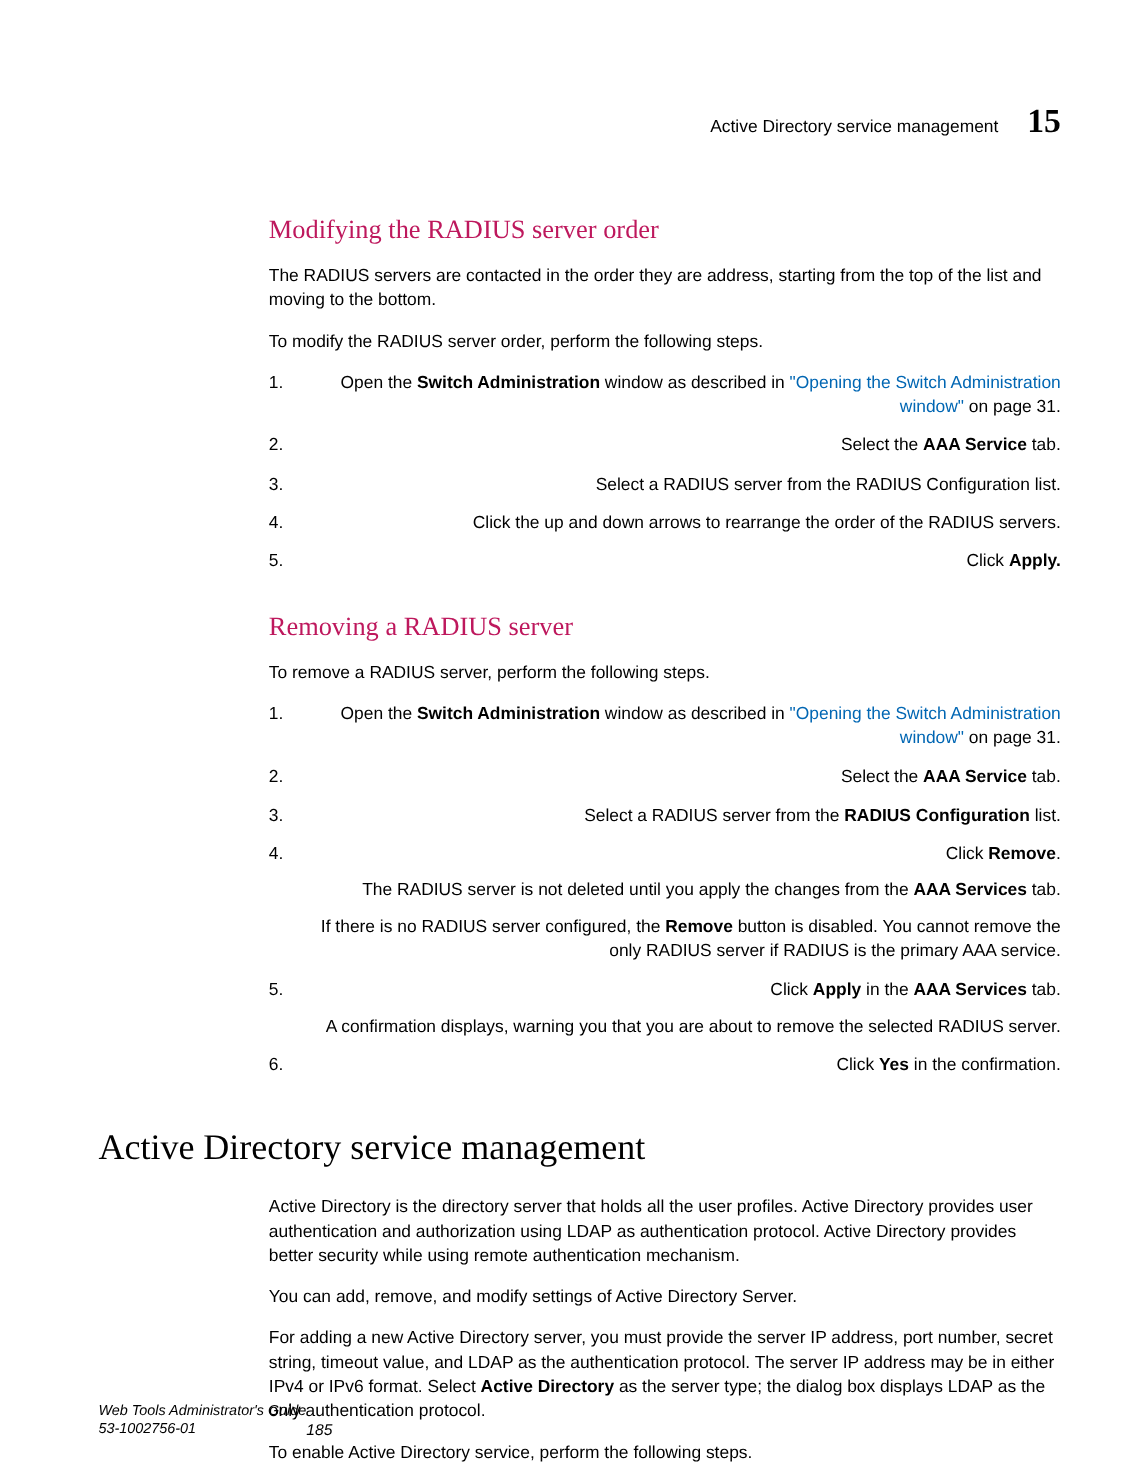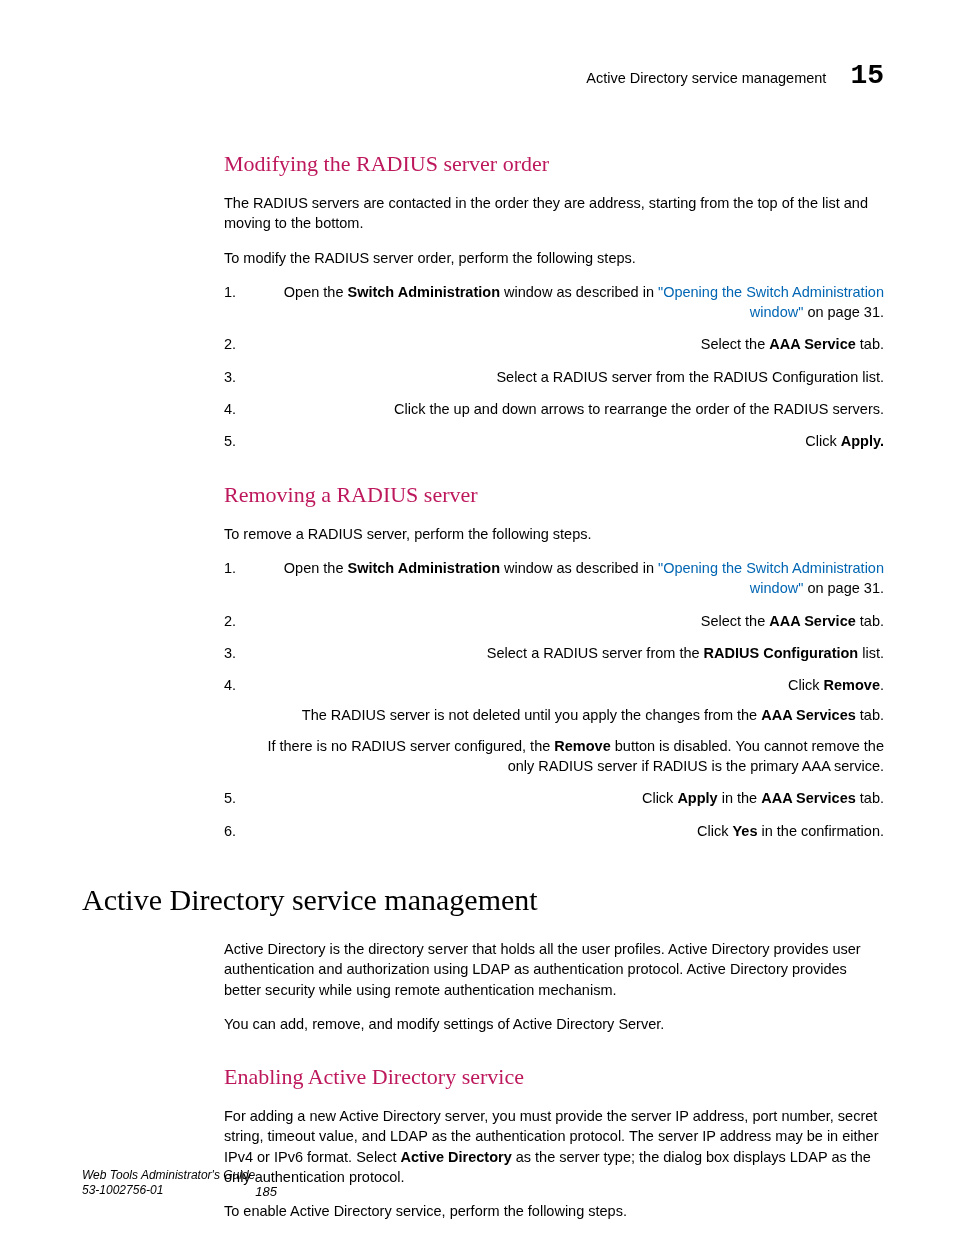--- a/index.html
+++ b/index.html
@@ -17,24 +17,25 @@
       justify-content: flex-end;
       align-items: baseline;
       gap: 24px;
       margin-bottom: 60px;
     }
     .header-text {
       font-size: 14.5px;
       color: #000;
     }
     .chapter-num {
-      font-family: Liberation Mono, monospace;
+      font-family: Liberation Serif, serif;
       font-size: 28px;
       font-weight: bold;
       color: #000;
+      margin-top: 26px;
     }
     .content {
       padding-left: 142px;
     }
     h1 {
       font-family: Georgia, 'Times New Roman', serif;
       font-weight: normal;
       font-size: 30px;
       margin-top: 42px;
       margin-bottom: 22px;
@@ -119,32 +120,32 @@
   <p>To remove a RADIUS server, perform the following steps.</p>
   <ol>
     <li><span>Open the </span><span class="bold">Switch Administration</span><span> window as described in </span><span class="link">"Opening the Switch Administration window"</span><span> on page 31.</span></li>
     <li><span>Select the </span><span class="bold">AAA Service</span><span> tab.</span></li>
     <li><span>Select a RADIUS server from the </span><span class="bold">RADIUS Configuration</span><span> list.</span></li>
     <li><span>Click </span><span class="bold">Remove</span><span>.</span>
       <p><span>The RADIUS server is not deleted until you apply the changes from the </span><span class="bold">AAA Services</span><span> tab.</span></p>
       <p><span>If there is no RADIUS server configured, the </span><span class="bold">Remove</span><span> button is disabled. You cannot remove the only RADIUS server if RADIUS is the primary AAA service.</span></p>
     </li>
     <li><span>Click </span><span class="bold">Apply</span><span> in the </span><span class="bold">AAA Services</span><span> tab.</span>
+      <p>A confirmation displays, warning you that you are about to remove the selected RADIUS server.</p>
     </li>
     <li><span>Click </span><span class="bold">Yes</span><span> in the confirmation.</span></li>
   </ol>
 </div>
 
 <h1>Active Directory service management</h1>
 
 <div class="content">
   <p>Active Directory is the directory server that holds all the user profiles. Active Directory provides user authentication and authorization using LDAP as authentication protocol. Active Directory provides better security while using remote authentication mechanism.</p>
   <p>You can add, remove, and modify settings of Active Directory Server.</p>
 
-  <h2>Enabling Active Directory service</h2>
   <p><span>For adding a new Active Directory server, you must provide the server IP address, port number, secret string, timeout value, and LDAP as the authentication protocol. The server IP address may be in either IPv4 or IPv6 format. Select </span><span class="bold">Active Directory</span><span> as the server type; the dialog box displays LDAP as the only authentication protocol.</span></p>
   <p>To enable Active Directory service, perform the following steps.</p>
 </div>
 
 <div class="footer">
   <div class="footer-left">
     <div>Web Tools Administrator's Guide</div>
     <div>53-1002756-01</div>
   </div>
   <div class="footer-right">185</div>

